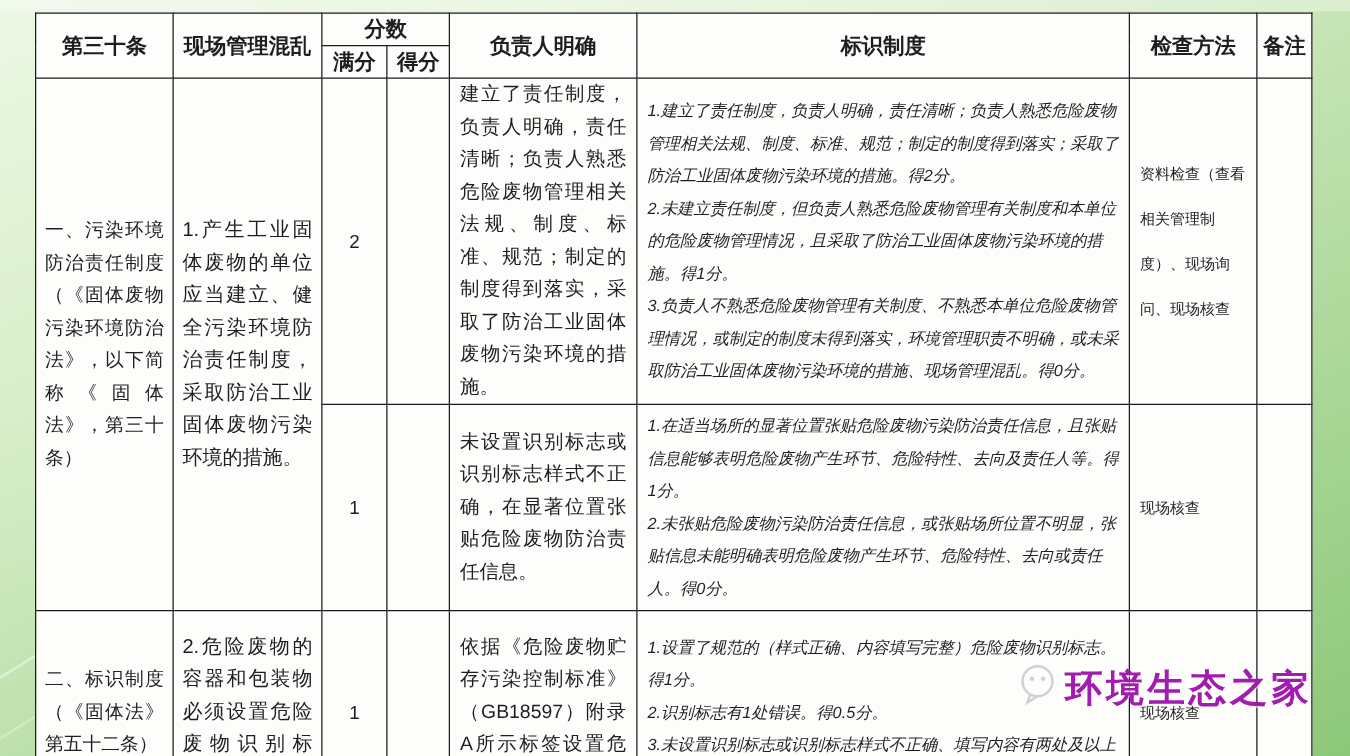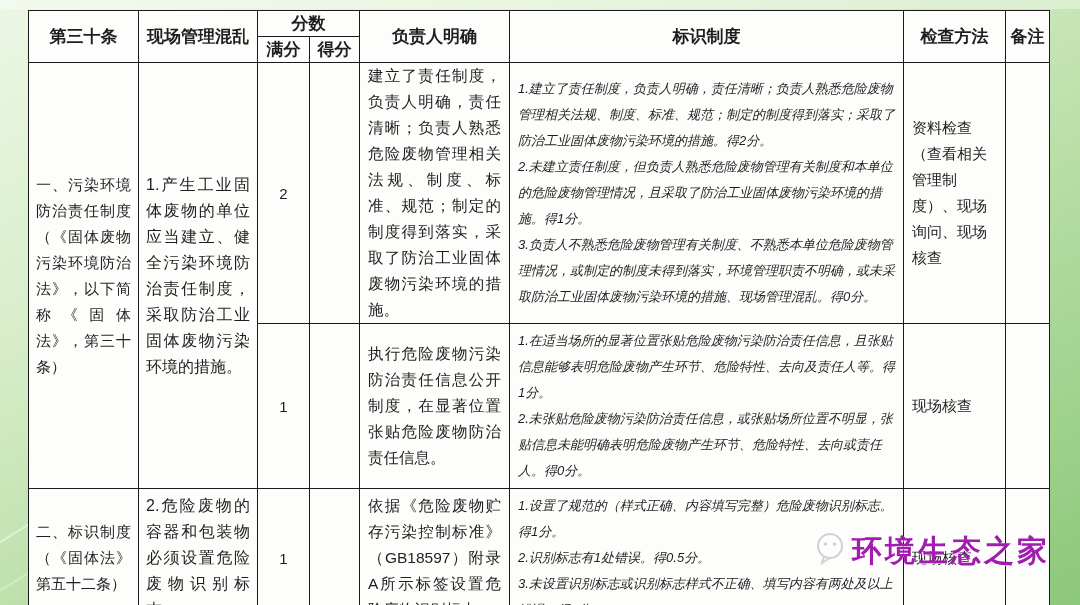--- a/index.html
+++ b/index.html
@@ -19,25 +19,25 @@
   td,th{
     border:1.7px solid #1b1b1b;color:#1e1e1e;vertical-align:middle;
     padding:2px 6px;box-sizing:border-box;word-break:break-all;
   }
   th{font-size:17px;font-weight:bold;text-align:center;padding:1px 2px;}
   tr.hrow{height:25px;}
   tr.rowA{height:260px;}
   tr.rowB{height:141px;}
   tr.rowC{height:132px;}
   .c-item{font-size:15px;line-height:26px;text-align:justify;padding:4px 7px;}
-  .c-content{font-size:16px;line-height:26px;text-align:justify;padding:4px 7px;}
+  .c-content{font-size:16px;line-height:26px;text-align:justify;padding:16px 7px;}
   .c-score{text-align:center;font-size:15px;}
   .c-standard{font-size:15.5px;line-height:26px;text-align:justify;padding:0 8px;}
   .c-rules{font-size:13px;line-height:26px;text-align:left;white-space:pre-line;padding:4px 8px;font-style:italic;}
-  .c-method{font-size:15px;line-height:26px;text-align:left;padding:4px 8px;}
+  .c-method{font-size:12px;line-height:36px;text-align:left;padding:4px 8px;}
   .watermark{
     position:absolute;right:30px;bottom:32px;display:flex;align-items:center;gap:4px;
     color:#a21caf;font-size:30px;letter-spacing:3px;font-weight:bold;
     text-shadow:0 1px 0 rgba(255,255,255,0.6);pointer-events:none;
   }
   .watermark svg{opacity:0.75;}
 </style>
 </head>
 <body>
 
@@ -79,21 +79,21 @@
     <td class="c-standard">建立了责任制度，负责人明确，责任清晰；负责人熟悉危险废物管理相关法规、制度、标准、规范；制定的制度得到落实，采取了防治工业固体废物污染环境的措施。</td>
     <td class="c-rules">1.建立了责任制度，负责人明确，责任清晰；负责人熟悉危险废物管理相关法规、制度、标准、规范；制定的制度得到落实；采取了防治工业固体废物污染环境的措施。得2分。
 2.未建立责任制度，但负责人熟悉危险废物管理有关制度和本单位的危险废物管理情况，且采取了防治工业固体废物污染环境的措施。得1分。
 3.负责人不熟悉危险废物管理有关制度、不熟悉本单位危险废物管理情况，或制定的制度未得到落实，环境管理职责不明确，或未采取防治工业固体废物污染环境的措施、现场管理混乱。得0分。</td>
     <td class="c-method">资料检查（查看相关管理制度）、现场询问、现场核查</td>
     <td></td>
   </tr>
   <tr class="rowB">
     <td class="c-score">1</td>
     <td class="c-score"></td>
-    <td class="c-standard">执行危险废物污染防治责任信息公开制度，在显著位置张贴危险废物防治责任信息。</td>
+    <td class="c-standard">未设置识别标志或识别标志样式不正确，在显著位置张贴危险废物防治责任信息。</td>
     <td class="c-rules">1.在适当场所的显著位置张贴危险废物污染防治责任信息，且张贴信息能够表明危险废物产生环节、危险特性、去向及责任人等。得1分。
 2.未张贴危险废物污染防治责任信息，或张贴场所位置不明显，张贴信息未能明确表明危险废物产生环节、危险特性、去向或责任人。得0分。</td>
     <td class="c-method">现场核查</td>
     <td></td>
   </tr>
 
   <tr class="rowC">
     <td class="c-item">二、标识制度（《固体法》第五十二条）</td>
     <td class="c-content">2.危险废物的容器和包装物必须设置危险废物识别标志。</td>
     <td class="c-score">1</td>

